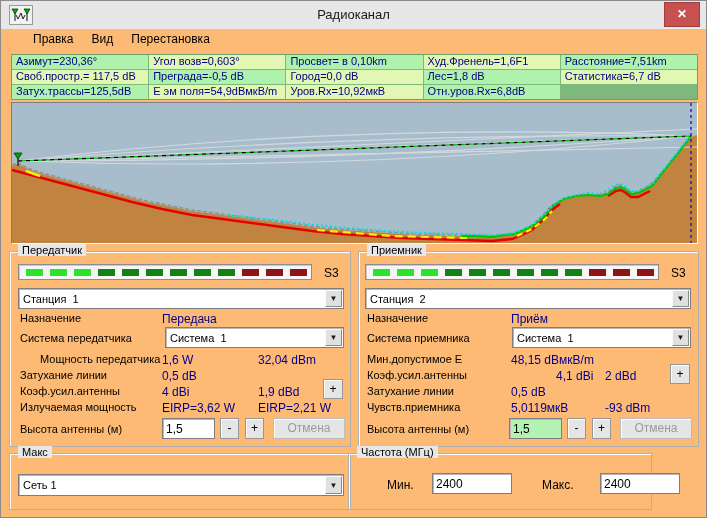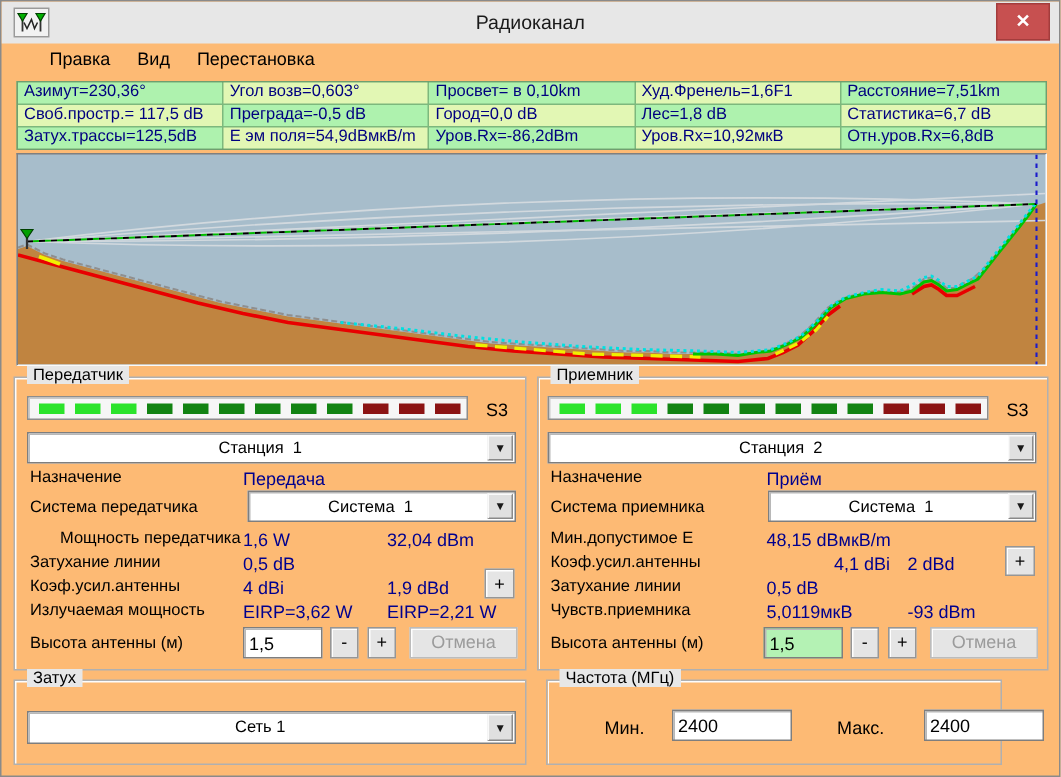--- a/index.html
+++ b/index.html
@@ -24,30 +24,30 @@
 
   
   .chart { position:absolute; left:10px; top:101px; width:687px; height:142px; border:1px solid #7f7f7f; border-bottom-color:#fafafa; border-right-color:#fafafa; background:#a7bdcb; }
 
   
   .grp { position:absolute; border:1px solid #b0b0b0; box-shadow:inset 1px 1px 0 #fdfdfd; }
   .gtitle { position:absolute; top:-8px; left:8px; background:#e7e7e7; padding:0 4px; font-size:11px; color:#000; }
   .grp-tx { left:8px; top:250px; width:342px; height:196px; }
   .grp-rx { left:357px; top:250px; width:341px; height:196px; }
   .grp-net { left:8px; top:452px; width:342px; height:57px; }
-  .grp-freq { left:363px; top:452px; width:304px; height:57px; }
+  .grp-freq { left:347px; top:452px; width:304px; height:57px; }
 
   
   .meter { position:absolute; top:12px; height:16px; width:294px; background:#f6f6f6; border:1px solid #8d8d8d; box-shadow:inset 1px 1px 0 #c9c9c9; display:flex; align-items:center; gap:7px; padding-left:7px; }
   .seg { width:17px; height:7px; flex:0 0 auto; }
   .seg.b { background:#2be32b; } .seg.d { background:#128312; } .seg.r { background:#8c1414; }
   .s3 { position:absolute; top:14px; font-size:12px; color:#000; }
 
   
-  .sel { position:absolute; background:#fff; border:1px solid #7e7e7e; box-shadow:inset 1px 1px 0 #b8b8b8; display:flex; align-items:center;text-align:center; }
+  .sel { position:absolute; background:#fff; border:1px solid #7e7e7e; box-shadow:inset 1px 1px 0 #b8b8b8; display:flex; align-items:center; }
   .sval { flex:1; padding-left:4px; font-size:11px; color:#000; white-space:pre; overflow:hidden; }
   .sarrow { width:17px; align-self:stretch; margin:1px; background:#e0e0e0; border:1px solid #fafafa; border-right-color:#8a8a8a; border-bottom-color:#8a8a8a; font-size:8px; color:#1a1a1a; display:flex; align-items:center; justify-content:center; }
   .inp { position:absolute; background:#fff; border:1px solid #7e7e7e; box-shadow:inset 1px 1px 0 #b8b8b8; font-size:12px; color:#000; padding-left:3px; outline:none; }
   .inp.green { background:#b4f2b4; }
   .pbtn { position:absolute; background:#e5e5e5; border:1px solid #969696; box-shadow:inset 1px 1px 0 #fff; font-size:12px; color:#000; text-align:center; line-height:18px; }
   .pbtn.disabled { color:#9b9b9b; border-color:#bcbcbc; line-height:19px; }
 
   .lbl { position:absolute; font-size:11px; color:#000; white-space:nowrap; }
   .val { position:absolute; font-size:12px; color:#00008e; white-space:nowrap; }
 </style>
@@ -82,21 +82,20 @@
     <div class="cell cg">Просвет= в 0,10km</div>
     <div class="cell cy">Худ.Френель=1,6F1</div>
     <div class="cell cg">Расстояние=7,51km</div>
     <div class="cell cy">Своб.простр.= 117,5 dB</div>
     <div class="cell cg">Преграда=-0,5 dB</div>
     <div class="cell cy">Город=0,0 dB</div>
     <div class="cell cg">Лес=1,8 dB</div>
     <div class="cell cy">Статистика=6,7 dB</div>
     <div class="cell cg">Затух.трассы=125,5dB</div>
     <div class="cell cy">Е эм поля=54,9dBмкВ/m</div>
-    <div class="cell cg">Уров.Rx=-86,2dBm</div>
     <div class="cell cy">Уров.Rx=10,92мкВ</div>
     <div class="cell cg">Отн.уров.Rx=6,8dB</div>
   </div>
 
   <div class="chart">
     <svg width="685" height="140" viewBox="0 0 685 140">
 
       <path d="M0,63 L6,61 L10,63 L18,67 L30,71 L45,75 L60,79 L75,83 L90,87 L105,91 L120,95 L135,99 L150,102 L165,105 L180,108 L195,110 L210,112 L225,114 L240,116 L255,118 L270,120 L285,122 L300,124 L315,126 L330,127 L345,128 L360,129 L375,130 L390,131 L405,132 L420,132 L435,133 L450,133 L465,133 L480,134 L490,133 L500,132 L510,128 L520,123 L530,114 L540,103 L550,97 L560,94 L572,92 L584,93 L592,92 L598,89 L604,84 L609,83 L614,86 L619,90 L624,90 L630,87 L636,84 L643,78 L651,69 L659,59 L667,49 L674,40 L679,34 L685,32 L685,140 L0,140 Z" fill="#c08440"></path>
 
       <path d="M0,62 L6,60 L10,62 L18,66 L30,70 L45,74 L60,78 L75,82 L90,86 L105,90 L120,94 L135,98 L150,101 L165,104 L180,107 L195,109 L210,111 L225,113 L240,115 L255,117 L270,119 L285,121 L300,123 L315,125 L330,126 L345,127 L360,128 L375,129 L390,130 L405,131 L420,131 L435,132 L450,132 L465,132 L480,133 L490,132 L500,131 L510,127 L520,122 L530,113 L540,102 L550,96 L560,93 L572,91 L584,92 L592,91 L598,88 L604,83 L609,82 L614,85 L619,89 L624,89 L630,86 L636,83 L643,77 L651,68 L659,58 L667,48 L674,39 L679,33" fill="none" stroke="#8f8f8f" stroke-width="1.4" stroke-dasharray="4 2"></path>
@@ -238,21 +237,21 @@
     <span class="val" style="left:246px; top:149px;">-93 dBm</span>
 
     <span class="lbl" style="left:8px; top:171px;">Высота антенны (м)</span>
     <input class="inp green" style="left: 150px; top: 166px; width: 53px; height: 21px;" value="1,5">
     <div class="pbtn" style="left:208px; top:166px; width:19px; height:21px;">-</div>
     <div class="pbtn" style="left:233px; top:166px; width:19px; height:21px;">+</div>
     <div class="pbtn disabled" style="left:261px; top:166px; width:72px; height:21px;">Отмена</div>
   </div>
 
   <div class="grp grp-net">
-    <span class="gtitle">Затух</span>
+    <span class="gtitle">Макс</span>
     <div class="sel" style="left:8px; top:20px; width:326px; height:22px;">
       <span class="sval">Сеть 1</span>
       <span class="sarrow">▼</span>
     </div>
   </div>
 
   <div class="grp grp-freq">
     <span class="gtitle">Частота (МГц)</span>
     <span class="lbl" style="left:38px; top:24px; font-size:12px;">Мин.</span>
     <input class="inp" style="left: 83px; top: 19px; width: 80px; height: 21px;" value="2400">

